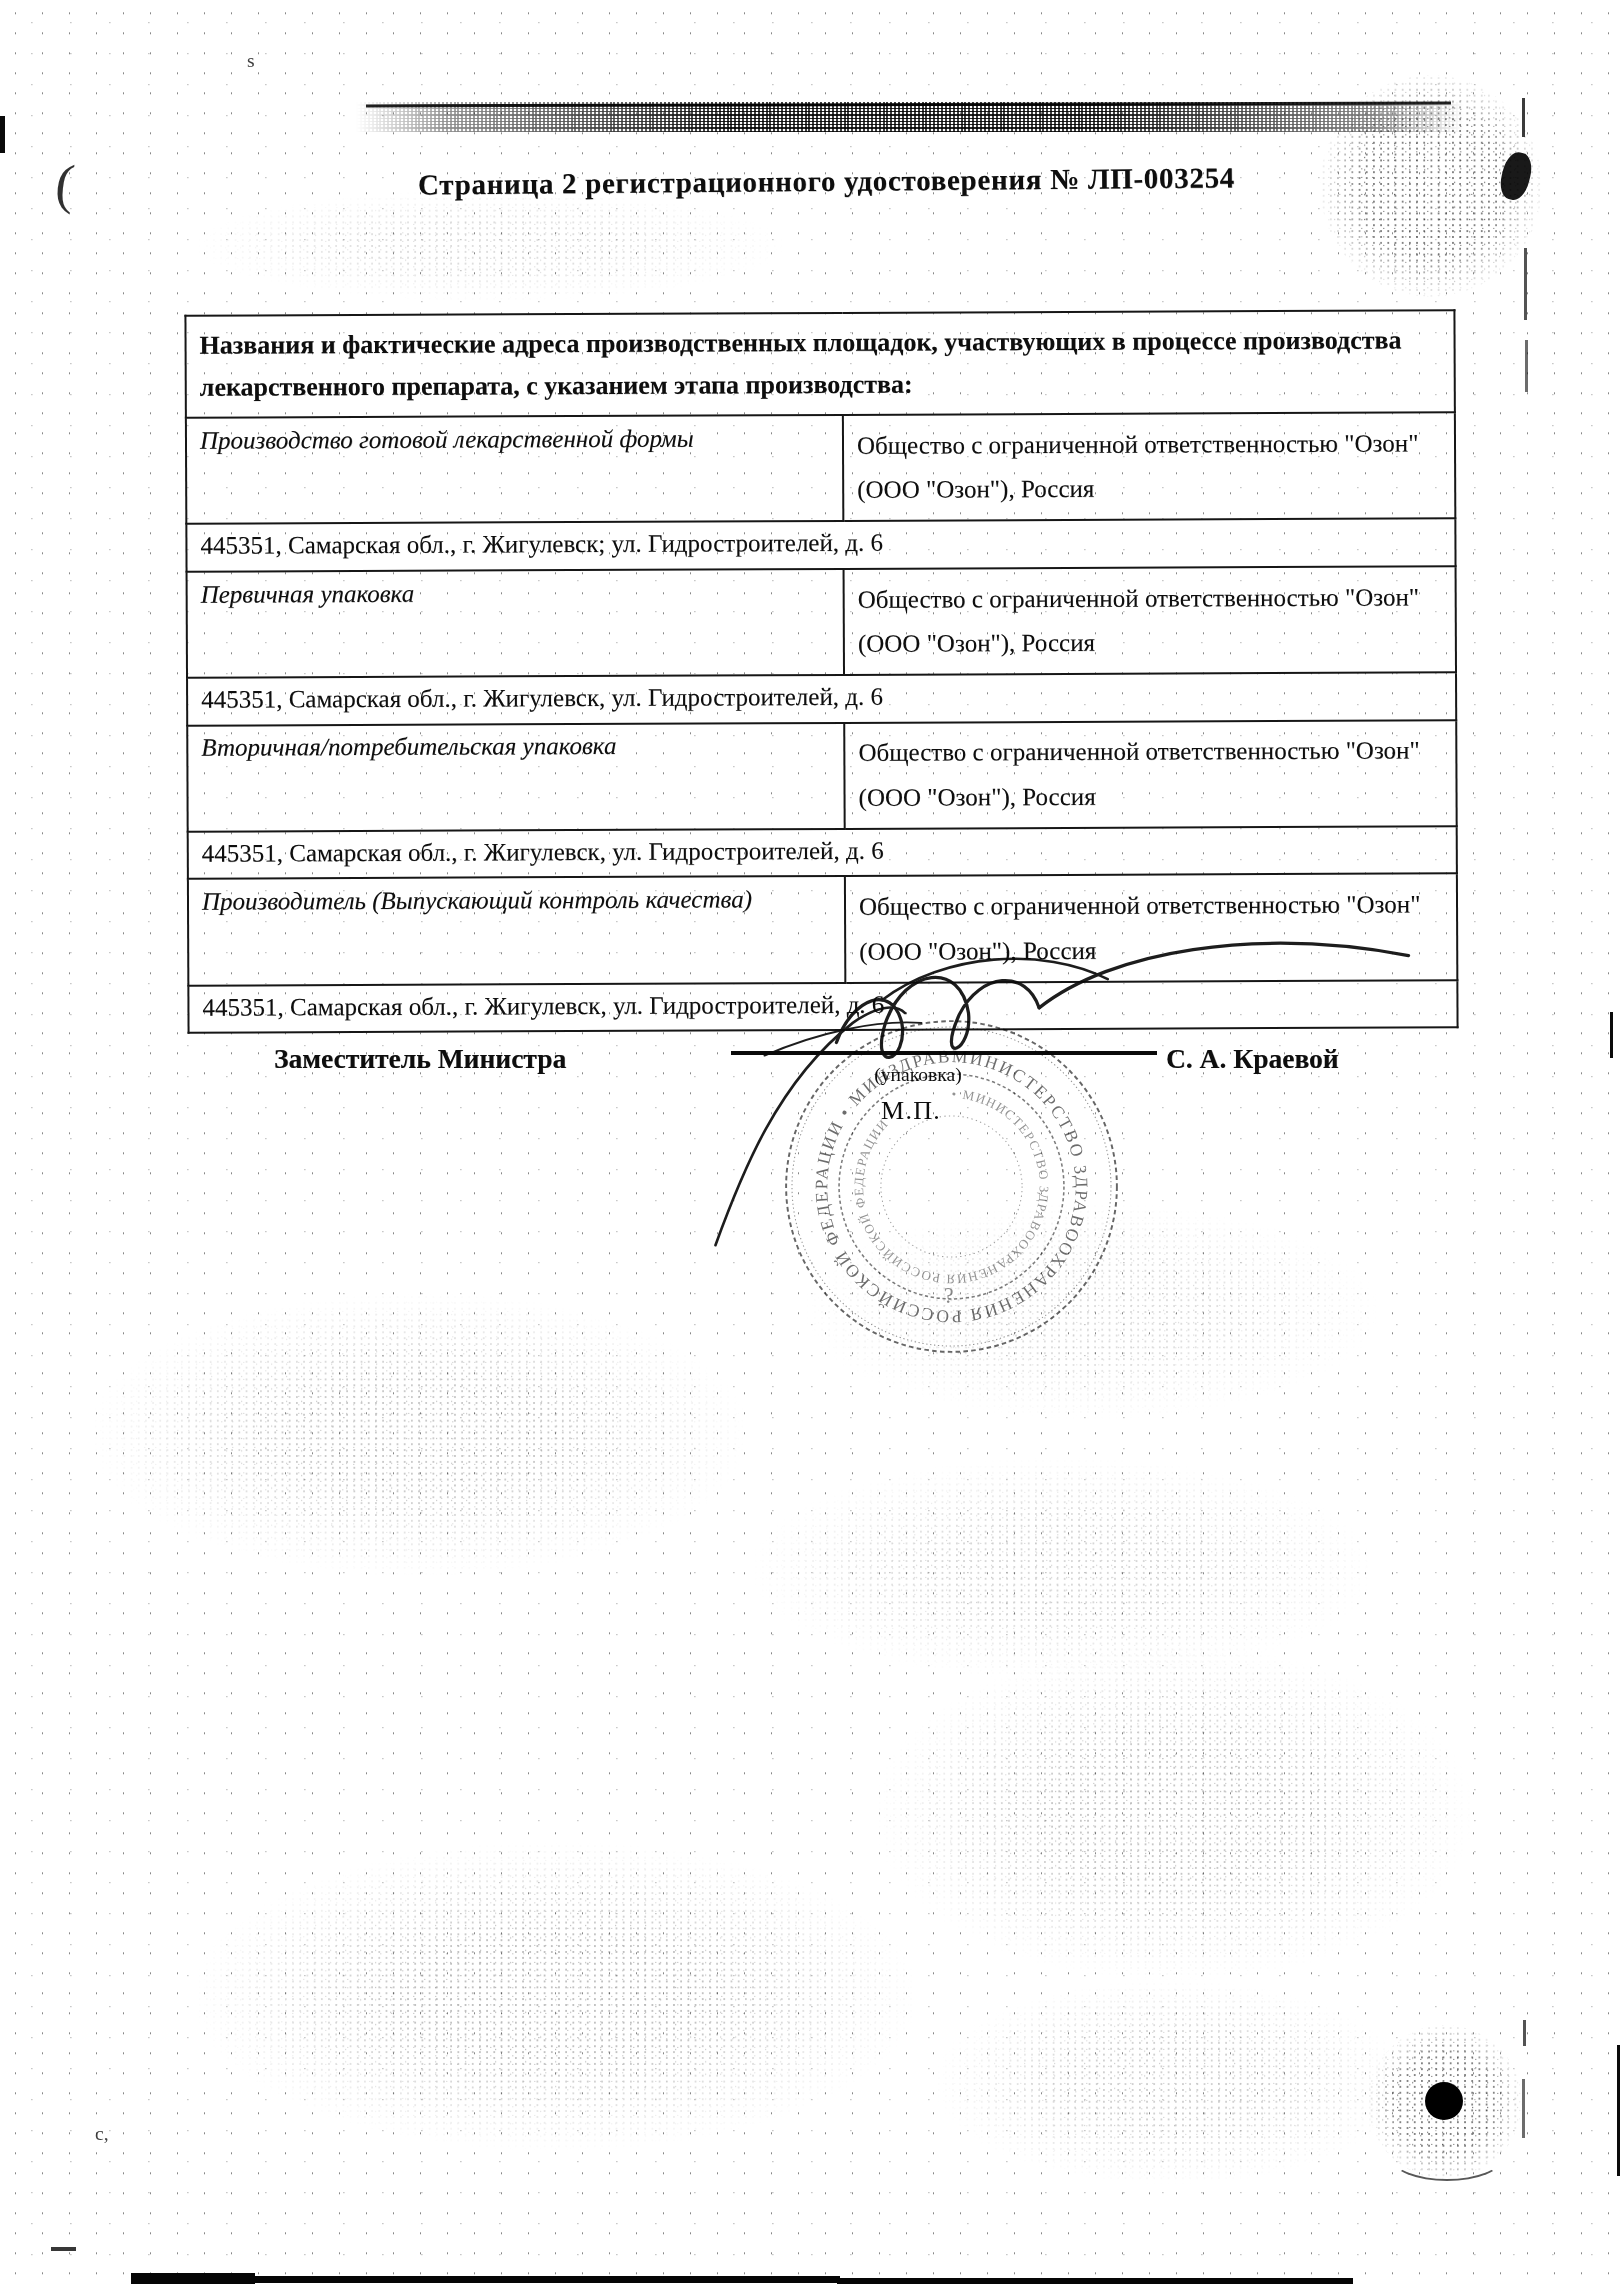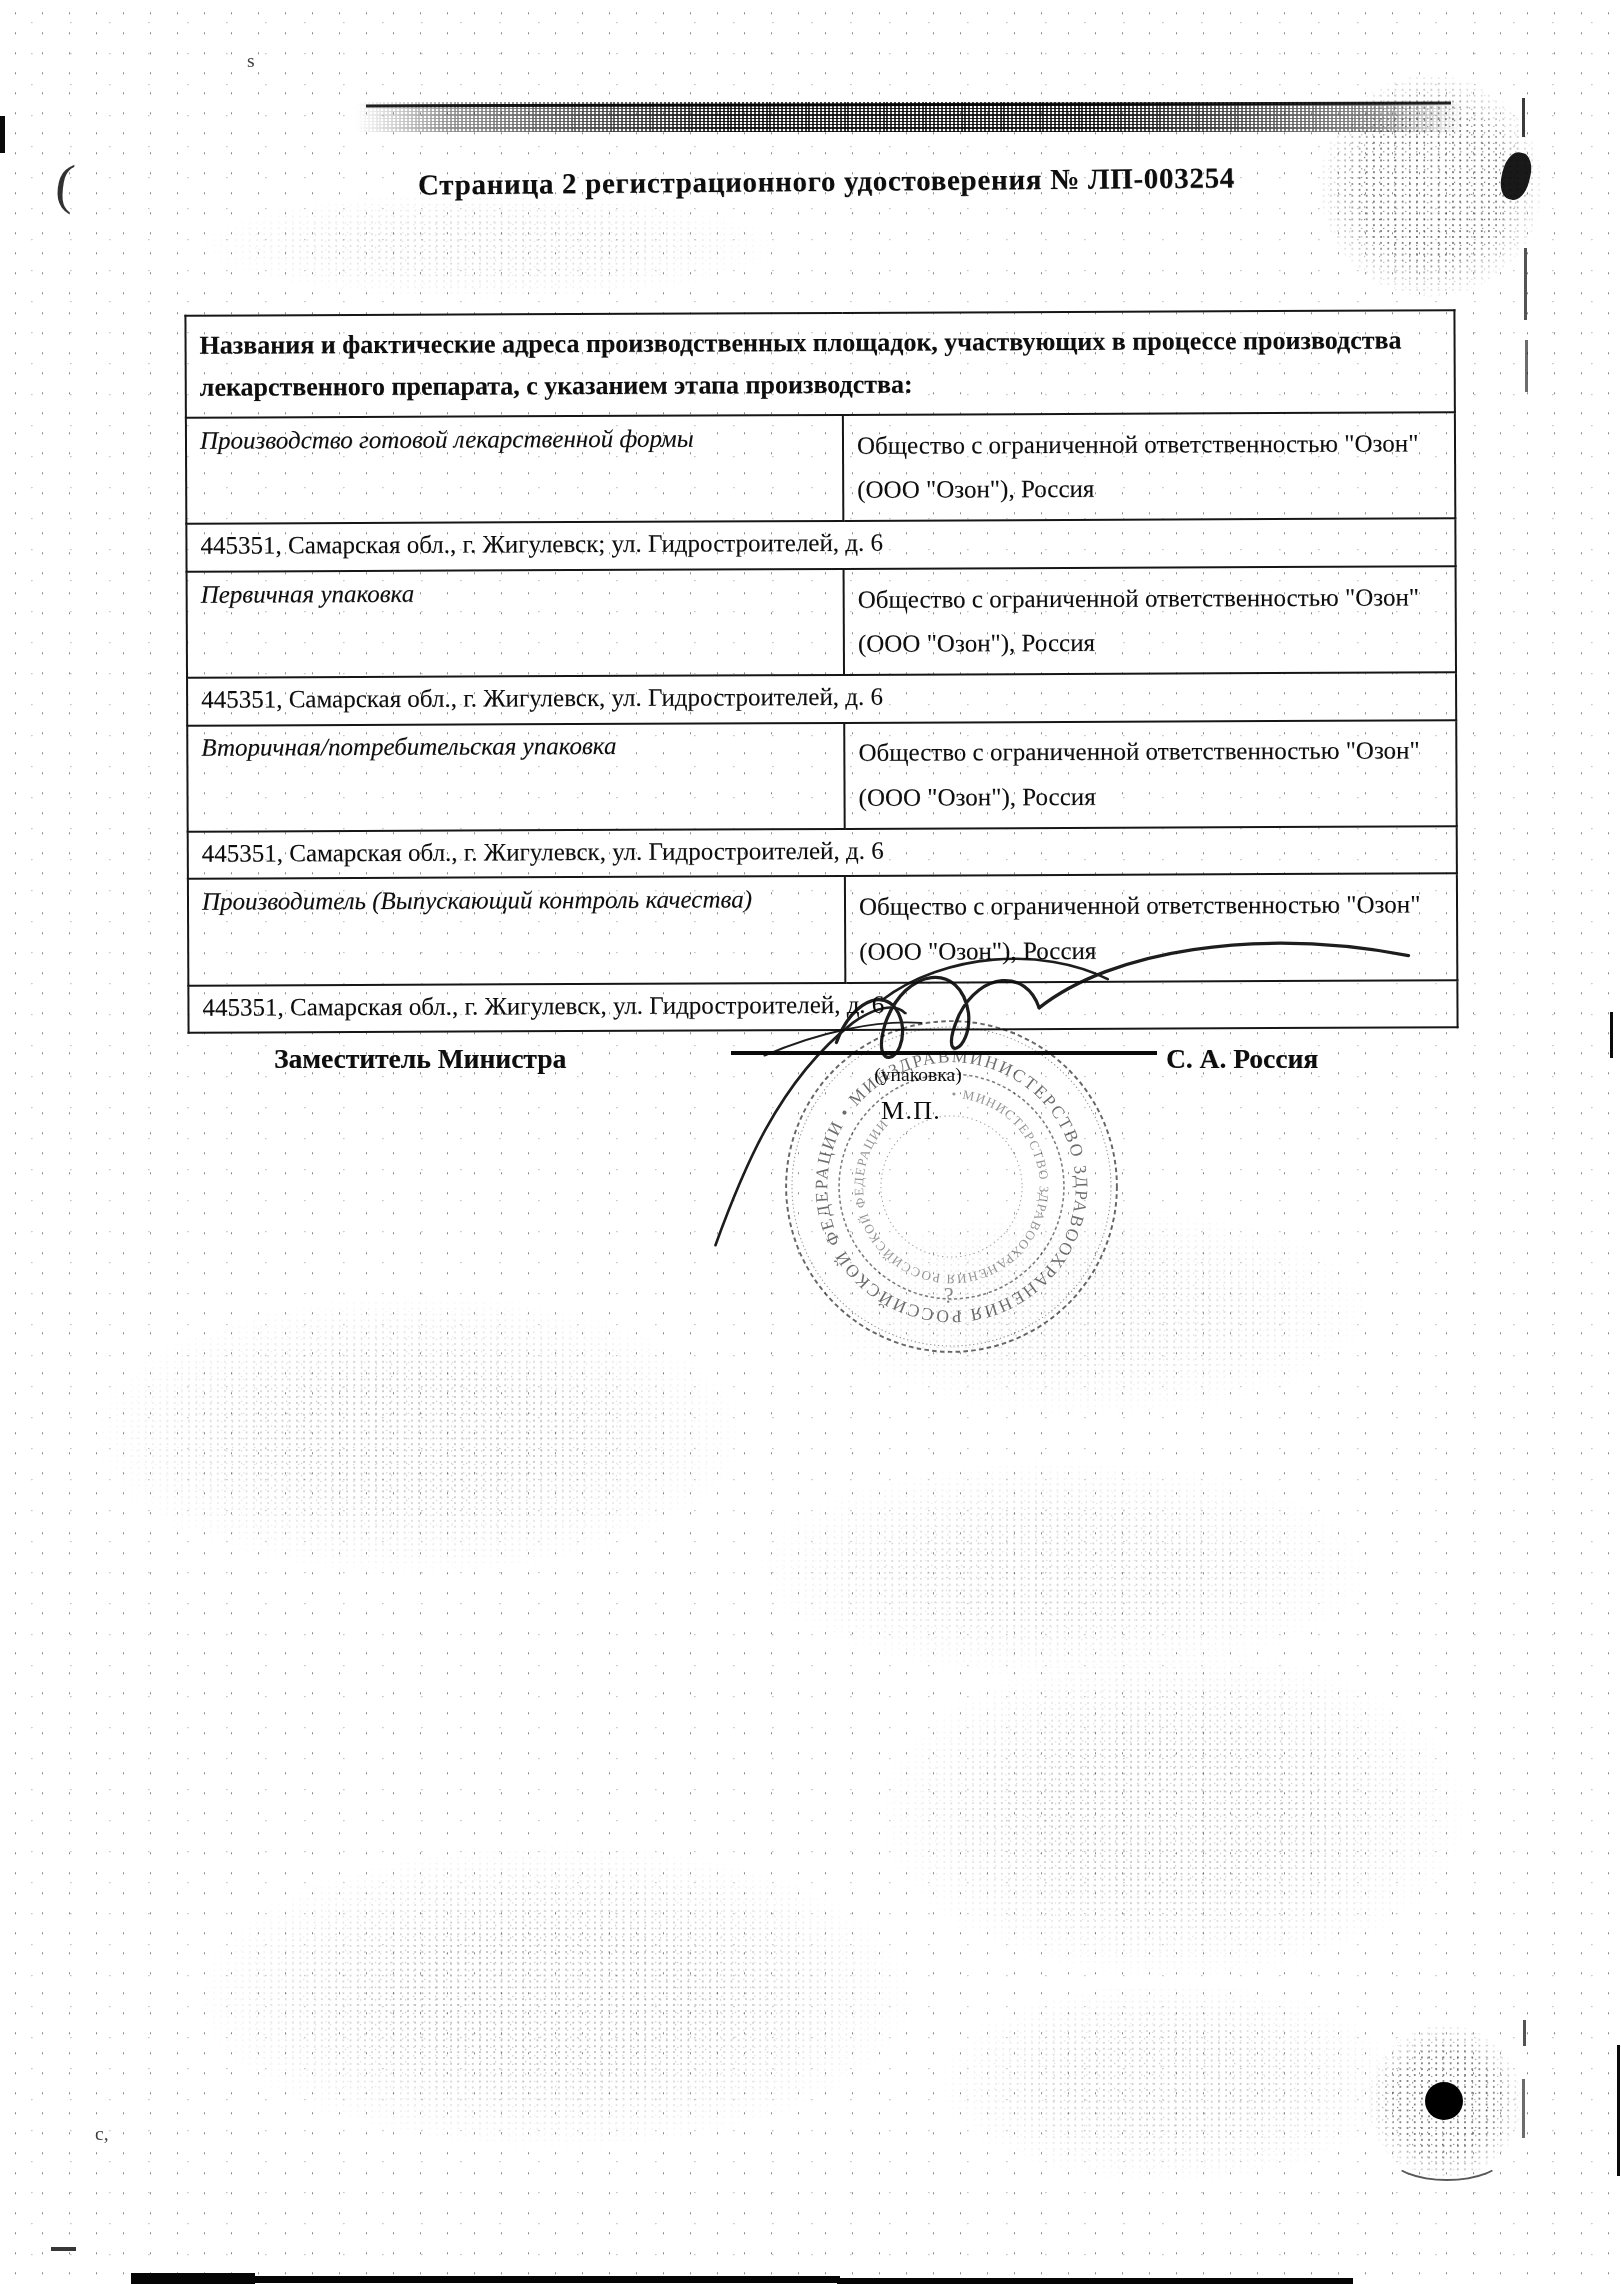--- a/index.html
+++ b/index.html
@@ -160,21 +160,21 @@
     <tr>
       <td class="addr" colspan="2">445351, Самарская обл., г. Жигулевск, ул. Гидростроителей, д. 6</td>
     </tr>
   </tbody>
     </table>
 
   <div class="sig-title">Заместитель Министра</div>
   <div class="sig-line"></div>
   <div class="sig-caption">(упаковка)</div>
   <div class="seal-mark">М.П.</div>
-  <div class="sig-name">С. А. Россия</div>
+  <div class="sig-name">С. А. Краевой</div>
 
   <svg class="sig-svg" width="752" height="340" viewBox="0 0 1150 520">
     <g fill="none" stroke="#0a0a0a" stroke-linecap="round" opacity="0.92">
       <path stroke-width="4" d="M 45 505 C 85 395, 140 255, 255 165 C 290 140, 320 135, 335 150"></path>
       <path stroke-width="5" d="M 230 195 C 255 125, 315 105, 330 165 C 340 225, 280 245, 305 165 C 335 80, 420 70, 432 150 C 438 210, 382 232, 418 152 C 450 88, 520 82, 540 142"></path>
       <path stroke-width="5" d="M 540 142 C 650 55, 870 18, 1105 62"></path>
       <path stroke-width="4" d="M 300 130 C 395 58, 545 48, 645 98"></path>
       <path stroke-width="3" d="M 120 215 C 200 180, 290 160, 360 165"></path>
     </g>
   </svg>

